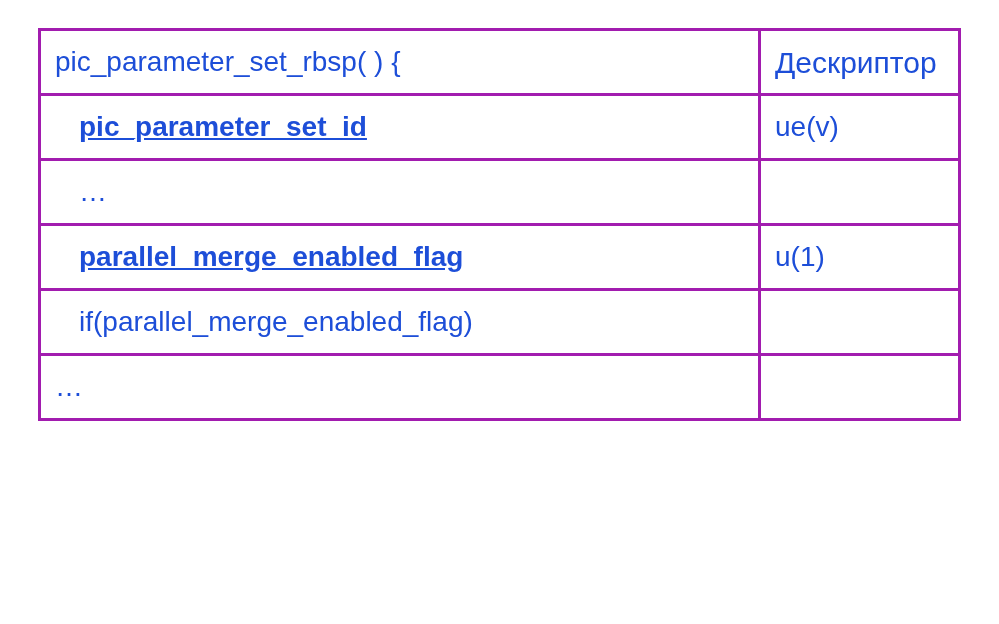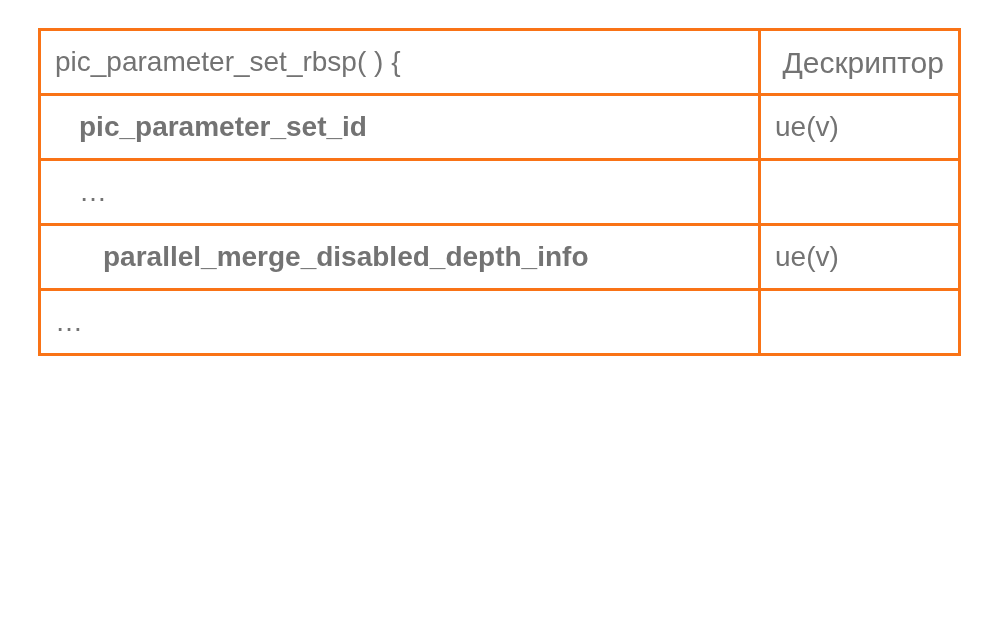--- a/index.html
+++ b/index.html
@@ -14,35 +14,35 @@
     padding: 28px 38px;
   }
   table {
     border-collapse: collapse;
     width: 100%;
     table-layout: fixed;
   }
   col.c1 { width: 720px; }
   col.c2 { width: auto; }
   td, th {
-    border: 3px solid #f97316;
+    border: 3px solid #a21caf;
     padding: 0 14px;
     height: 62px;
     vertical-align: middle;
     font-size: 28px;
     line-height: 1.1;
-    color: #737373;
+    color: #1d4ed8;
     text-align: left;
   }
   th.descriptor {
     font-weight: 400;
-    text-align: right;
+    text-align: left;
     font-size: 30px;
   }
-  .bold { font-weight: 700; }
+  .bold { font-weight: 700; text-decoration: underline; }
   .indent1 { padding-left: 38px; }
   .indent2 { padding-left: 62px; }
 </style>
 </head>
 <body>
 
 <div class="wrap">
   <table>
     <colgroup>
         <col class="c1">
@@ -55,22 +55,26 @@
         </tr>
         <tr>
           <td class="bold indent1">pic_parameter_set_id</td>
           <td>ue(v)</td>
         </tr>
         <tr>
           <td class="indent1">…</td>
           <td></td>
         </tr>
         <tr>
-          <td class="bold indent2">parallel_merge_disabled_depth_info</td>
-          <td>ue(v)</td>
+          <td class="bold indent1">parallel_merge_enabled_flag</td>
+          <td>u(1)</td>
+        </tr>
+        <tr>
+          <td class="indent1">if(parallel_merge_enabled_flag)</td>
+          <td></td>
         </tr>
         <tr>
           <td class="">…</td>
           <td></td>
         </tr>
       </tbody>
   </table>
 </div>
 
 </body></html>

